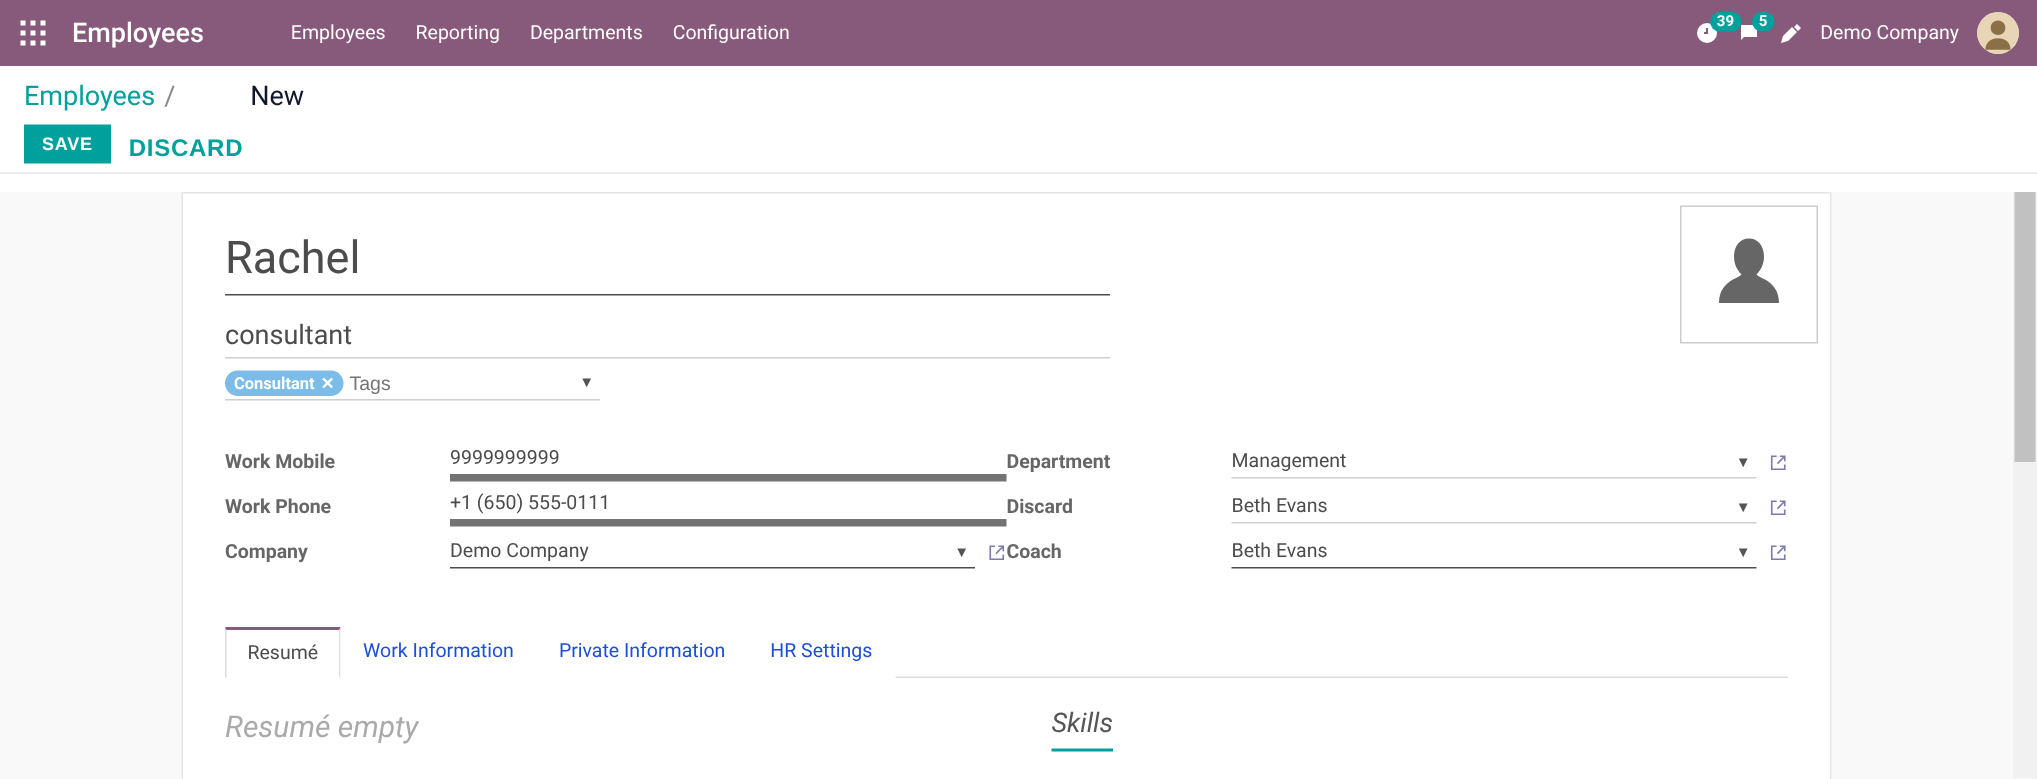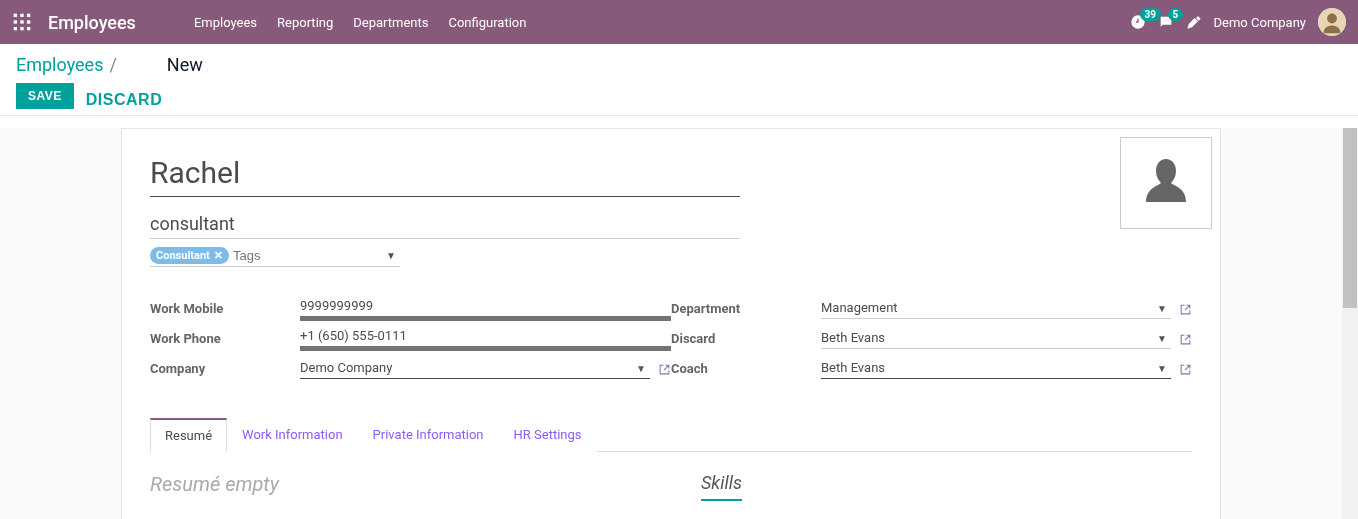--- a/index.html
+++ b/index.html
@@ -51,21 +51,21 @@
 .field-input { flex: 1; border: none; border-bottom: 5px solid #737373; padding: 3px 0; font-size: 13px; color: #4c4c4c; outline: none; font-family: inherit; background: transparent; }
 .m2o-wrap { flex: 1; display: flex; align-items: flex-end; gap: 8px; }
 .m2o-input { flex: 1; border: none; border-bottom: 1px solid #cfcfcf; padding: 3px 18px 3px 0; font-size: 13px; color: #4c4c4c; outline: none; position: relative; background: transparent; font-family: inherit; }
 .m2o-input.dark-line { border-bottom: 1px solid #4c4c4c; }
 .m2o-container { position: relative; flex: 1; display: flex; }
 .m2o-caret { position: absolute; right: 4px; top: 6px; cursor: pointer; font-size: 10px; color: #555; pointer-events: auto; }
 .ext-link { cursor: pointer; color: #7c7bad; }
 .ext-link svg { width: 13px; height: 13px; stroke: #7c7bad; fill: none; stroke-width: 2; }
 
 .tabs { margin-top: 32px; border-bottom: 1px solid #ddd; display: flex; }
-.tab { padding: 8px 14px; font-size: 13px; color: #8b5cf6; cursor: pointer; border: 1px solid transparent; border-bottom: none; background: #fff; position: relative; top: 1px; }
+.tab { padding: 8px 14px; font-size: 13px; color: #1d4ed8; cursor: pointer; border: 1px solid transparent; border-bottom: none; background: #fff; position: relative; top: 1px; }
 .tab.active { border: 1px solid #ddd; border-bottom: 1px solid #fff; border-top: 2px solid #875a7b; color: #4c4c4c; }
 .tab-body { display: flex; padding-top: 20px; gap: 60px; }
 .tab-pane-left { flex: 1; }
 .tab-pane-right { flex: 1; }
 .resume-empty { font-size: 20px; font-style: italic; color: #aaa; margin-bottom: 16px; }
 .skills-header { font-size: 18px; font-style: italic; color: #555; border-bottom: 2px solid #00a09d; display: inline-block; padding-bottom: 6px; }
 </style>
 </head>
 <body>
 

